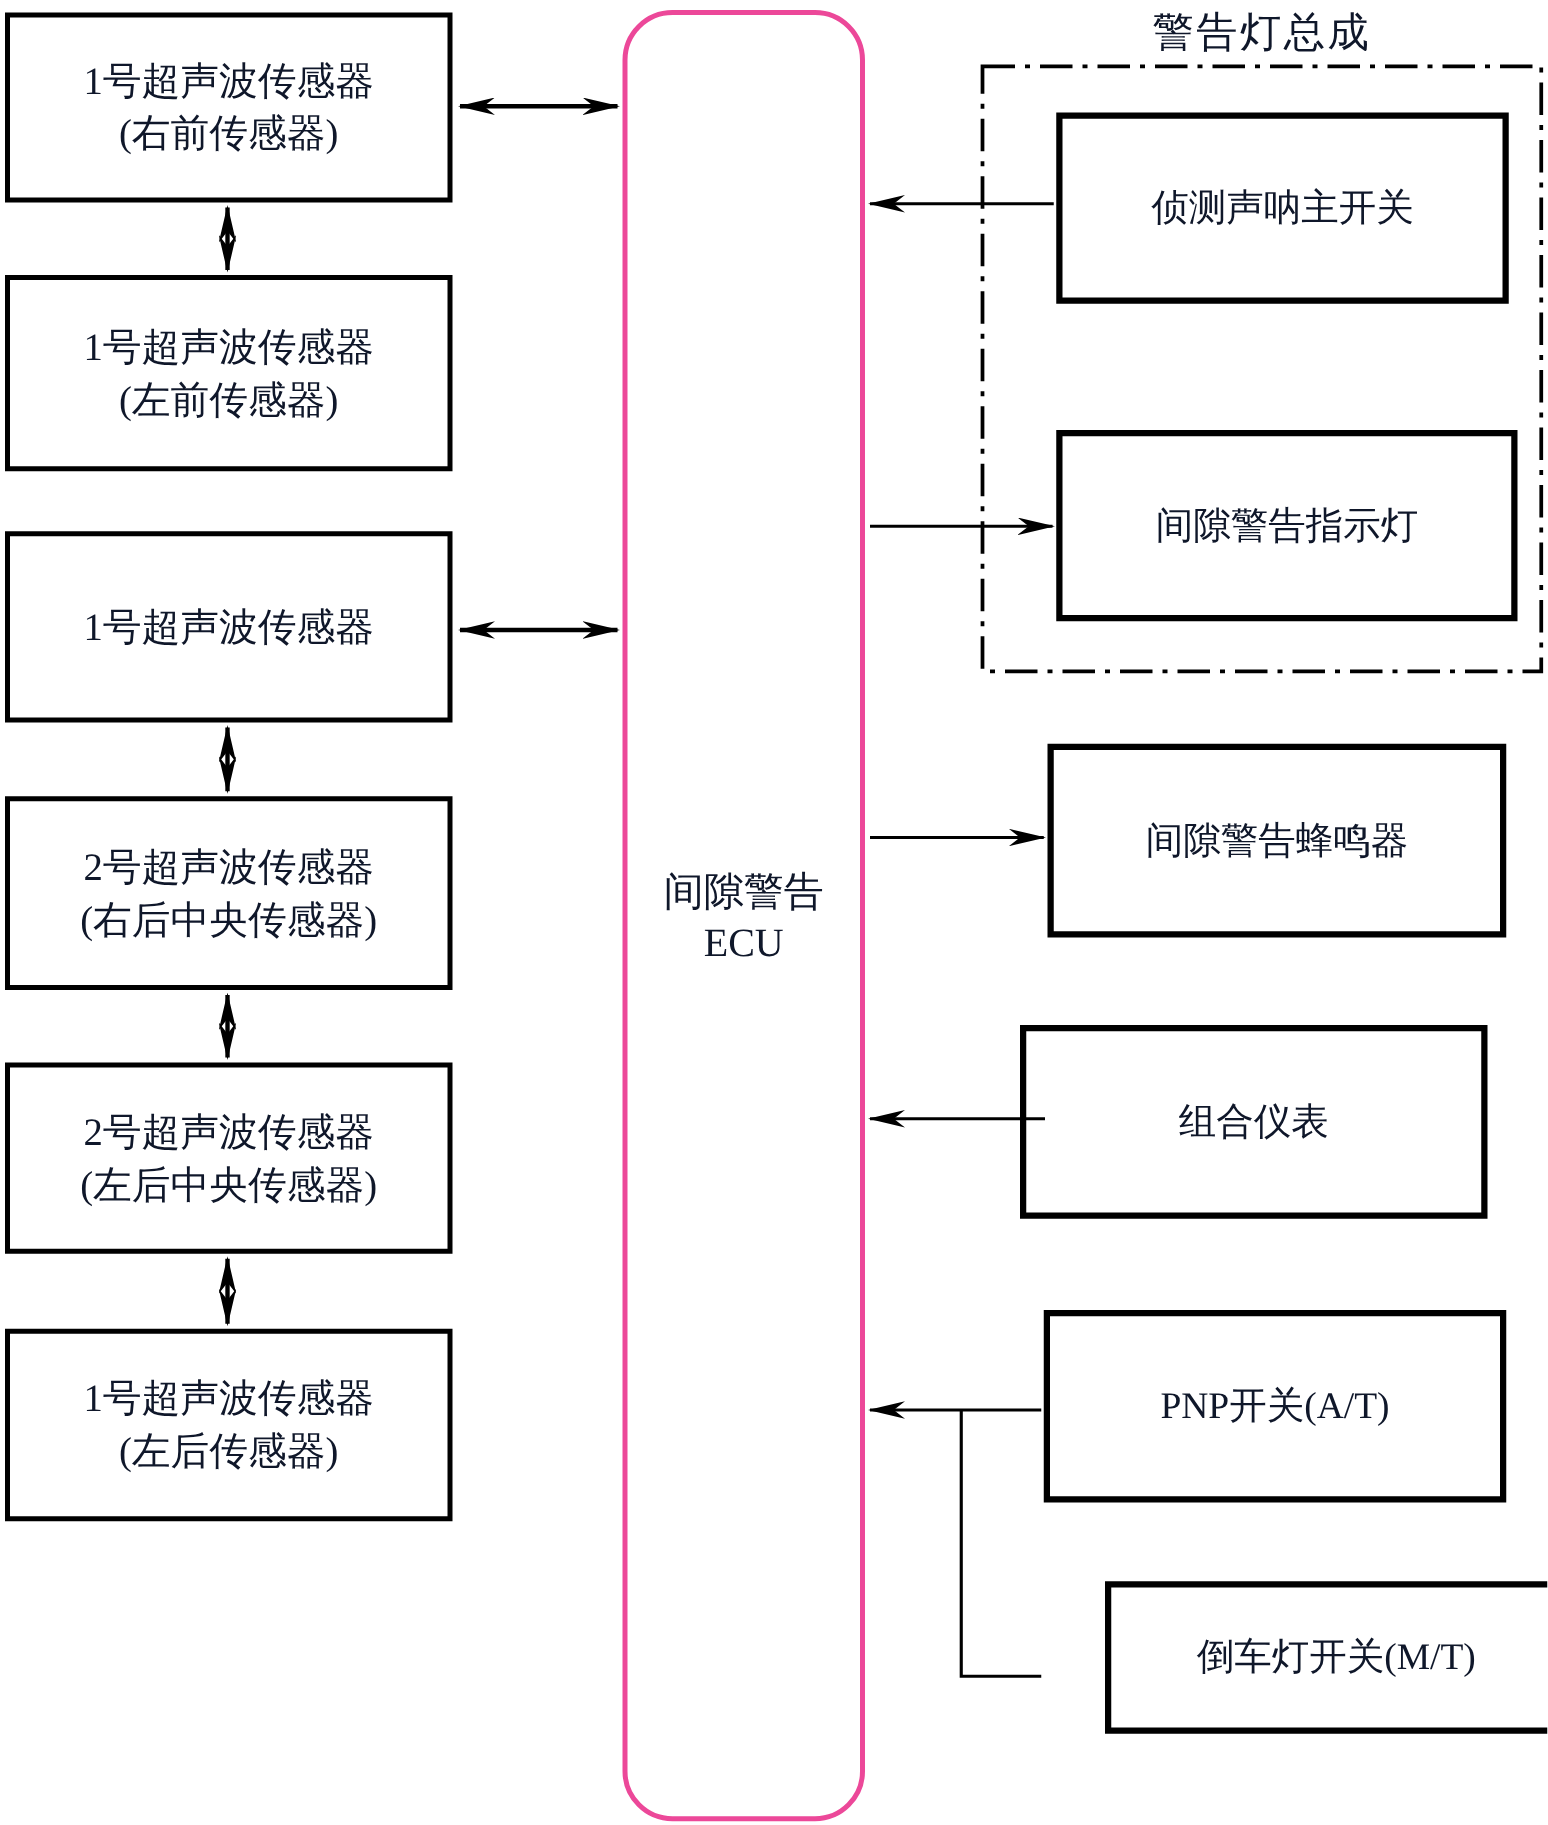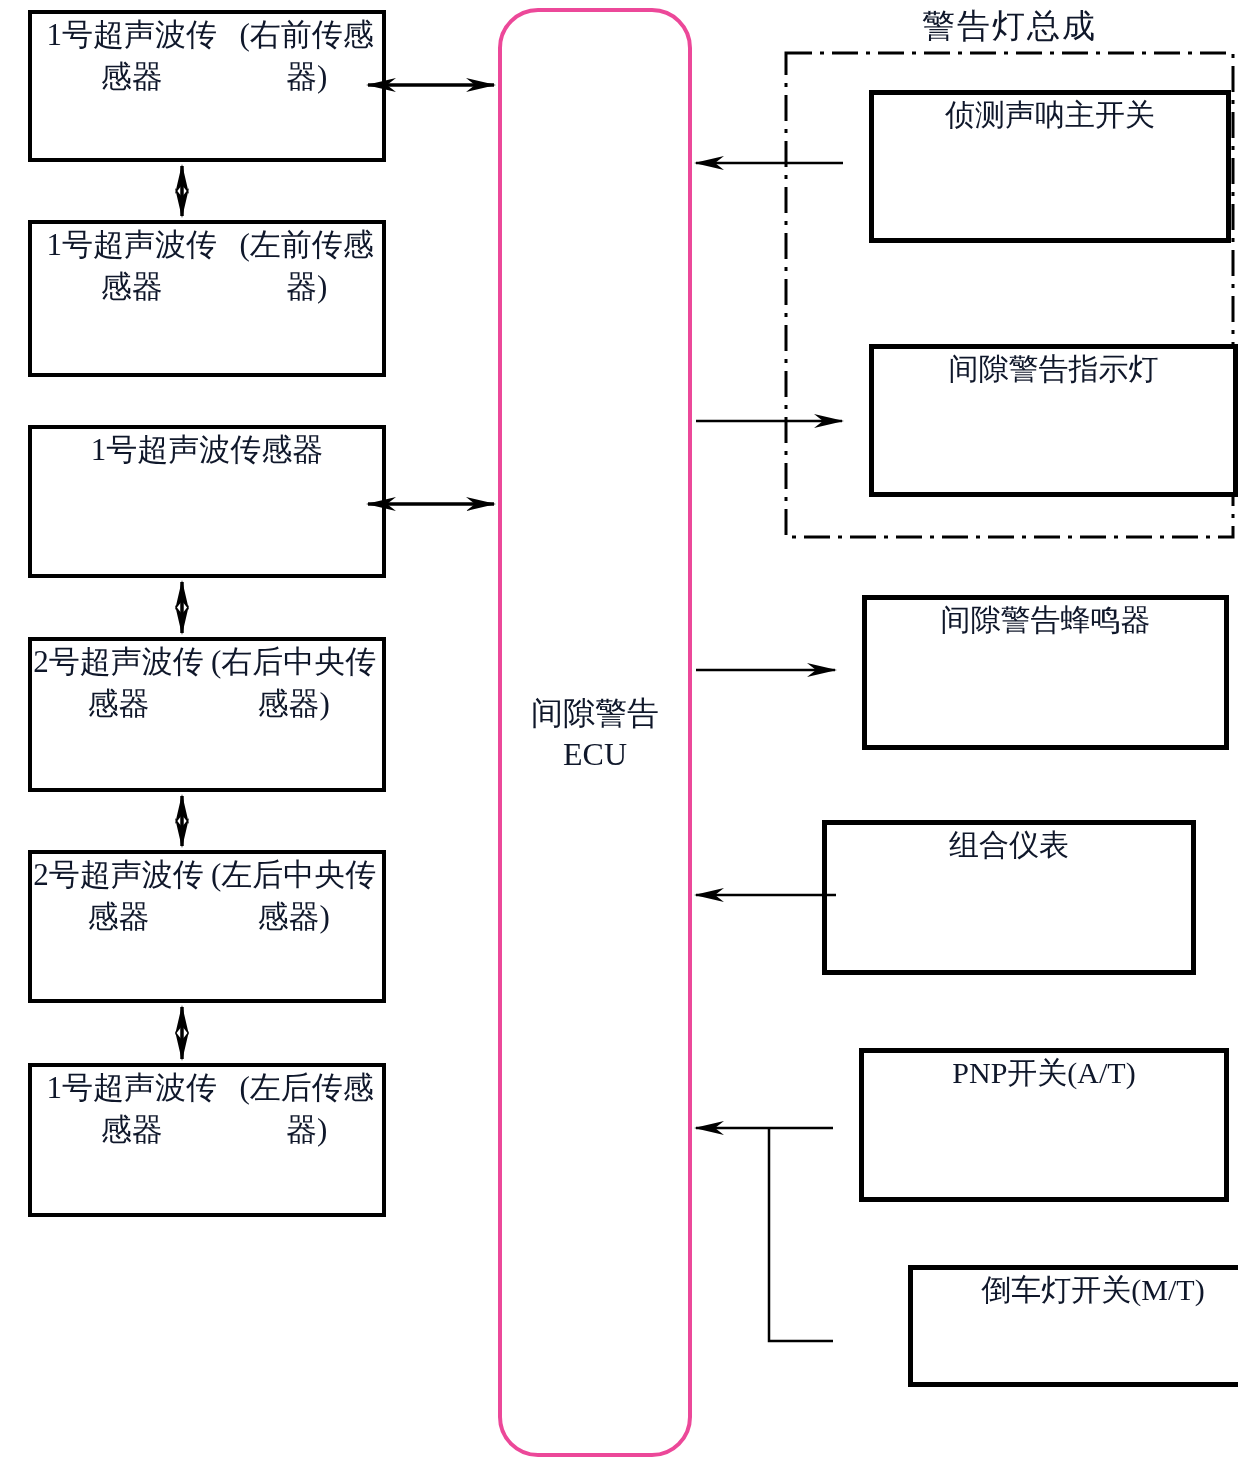--- a/index.html
+++ b/index.html
@@ -9,25 +9,25 @@
     background:#ffffff;
     font-family:Liberation Serif, serif;
     color:#0f172a;
     overflow:hidden;
   }
   .box{
     position:absolute;
     box-sizing:border-box;
     background:#ffffff;
     display:flex;
-    align-items:flex-start;
+    flex-direction:column;
+    align-items:center;
     justify-content:center;
     text-align:center;
     z-index:2;
-    margin-left:24px;
   }
   .left-box{
     border:4px solid #000;
     left:4px;width:358px;
     font-size:31px;
     line-height:42px;
   }
   .right-box{
     border:5px solid #000;
     font-size:30px;
@@ -101,21 +101,21 @@
 
   <div class="box right-box" style="left:845px;top:90px;width:362px;height:153px;">
     <span>侦测声呐主开关</span>
   </div>
   <div class="box right-box" style="left:845px;top:344px;width:369px;height:153px;">
     <span>间隙警告指示灯</span>
   </div>
   <div class="box right-box" style="left:838px;top:595px;width:367px;height:155px;">
     <span>间隙警告蜂鸣器</span>
   </div>
-  <div class="box right-box" style="left:798px;top:820px;width:374px;height:155px;">
+  <div class="box right-box" style="left:816px;top:820px;width:374px;height:155px;">
     <span>组合仪表</span>
   </div>
   <div class="box right-box" style="left:835px;top:1048px;width:370px;height:154px;">
     <span>PNP开关(A/T)</span>
   </div>
   <div class="box right-box" style="left:884px;top:1265px;width:370px;height:122px;">
     <span>倒车灯开关(M/T)</span>
   </div>
 
   <svg id="layer-over" class="layer" width="1238" height="1460" viewBox="0 0 1238 1460">

